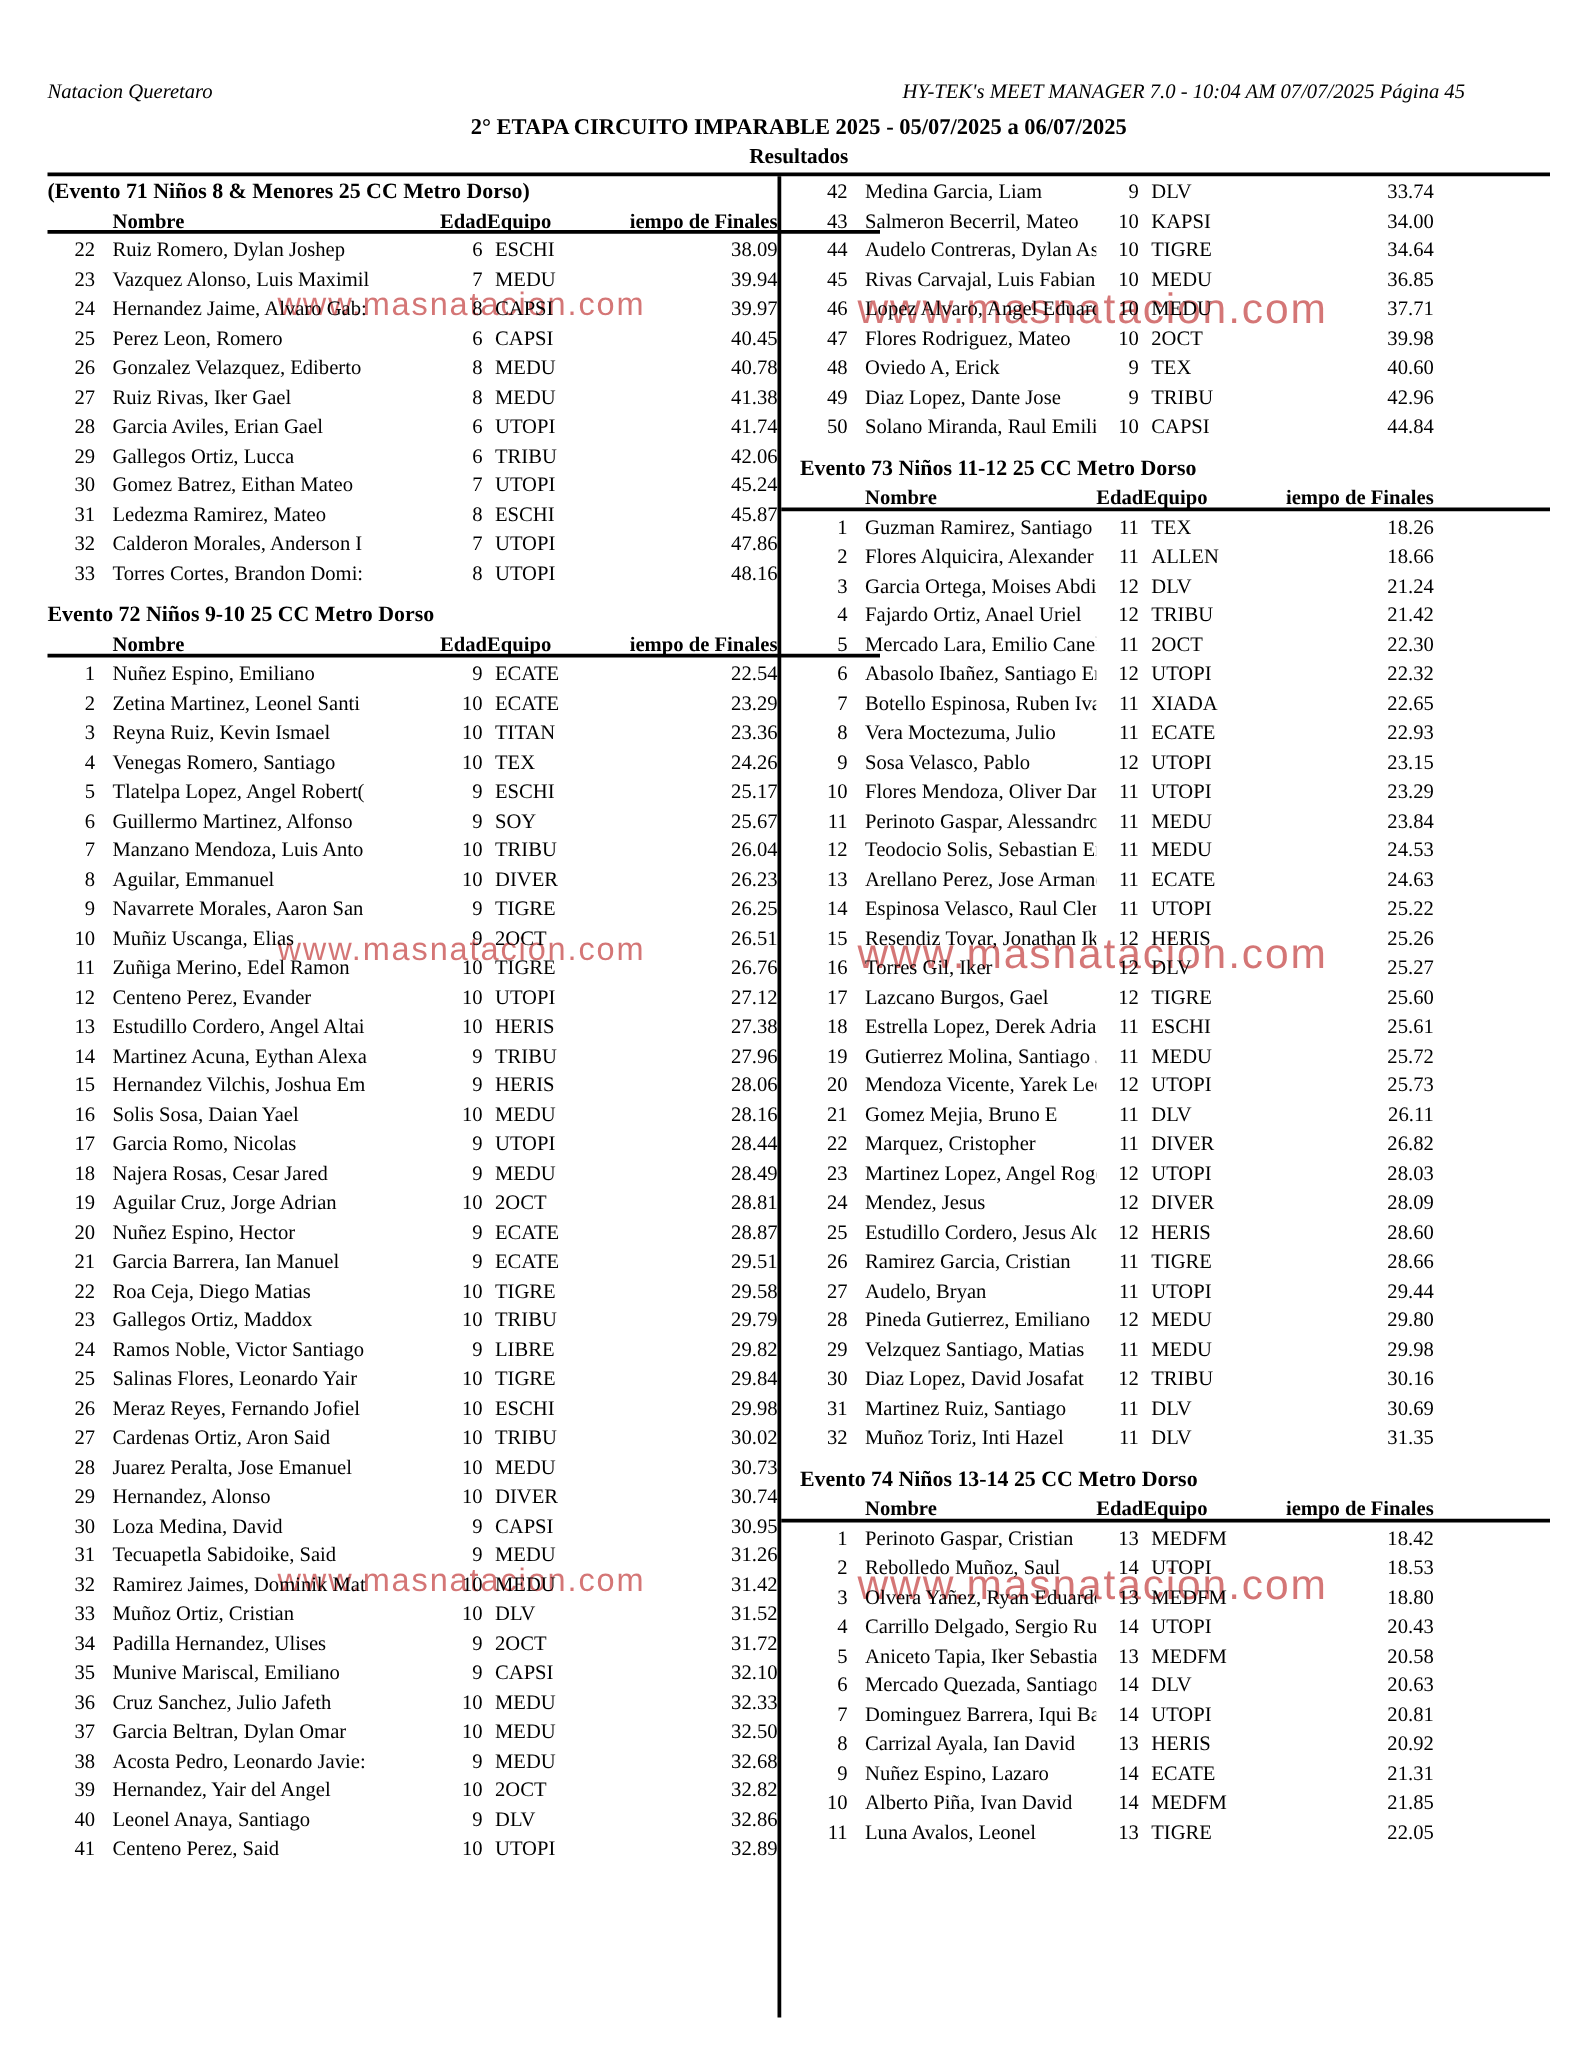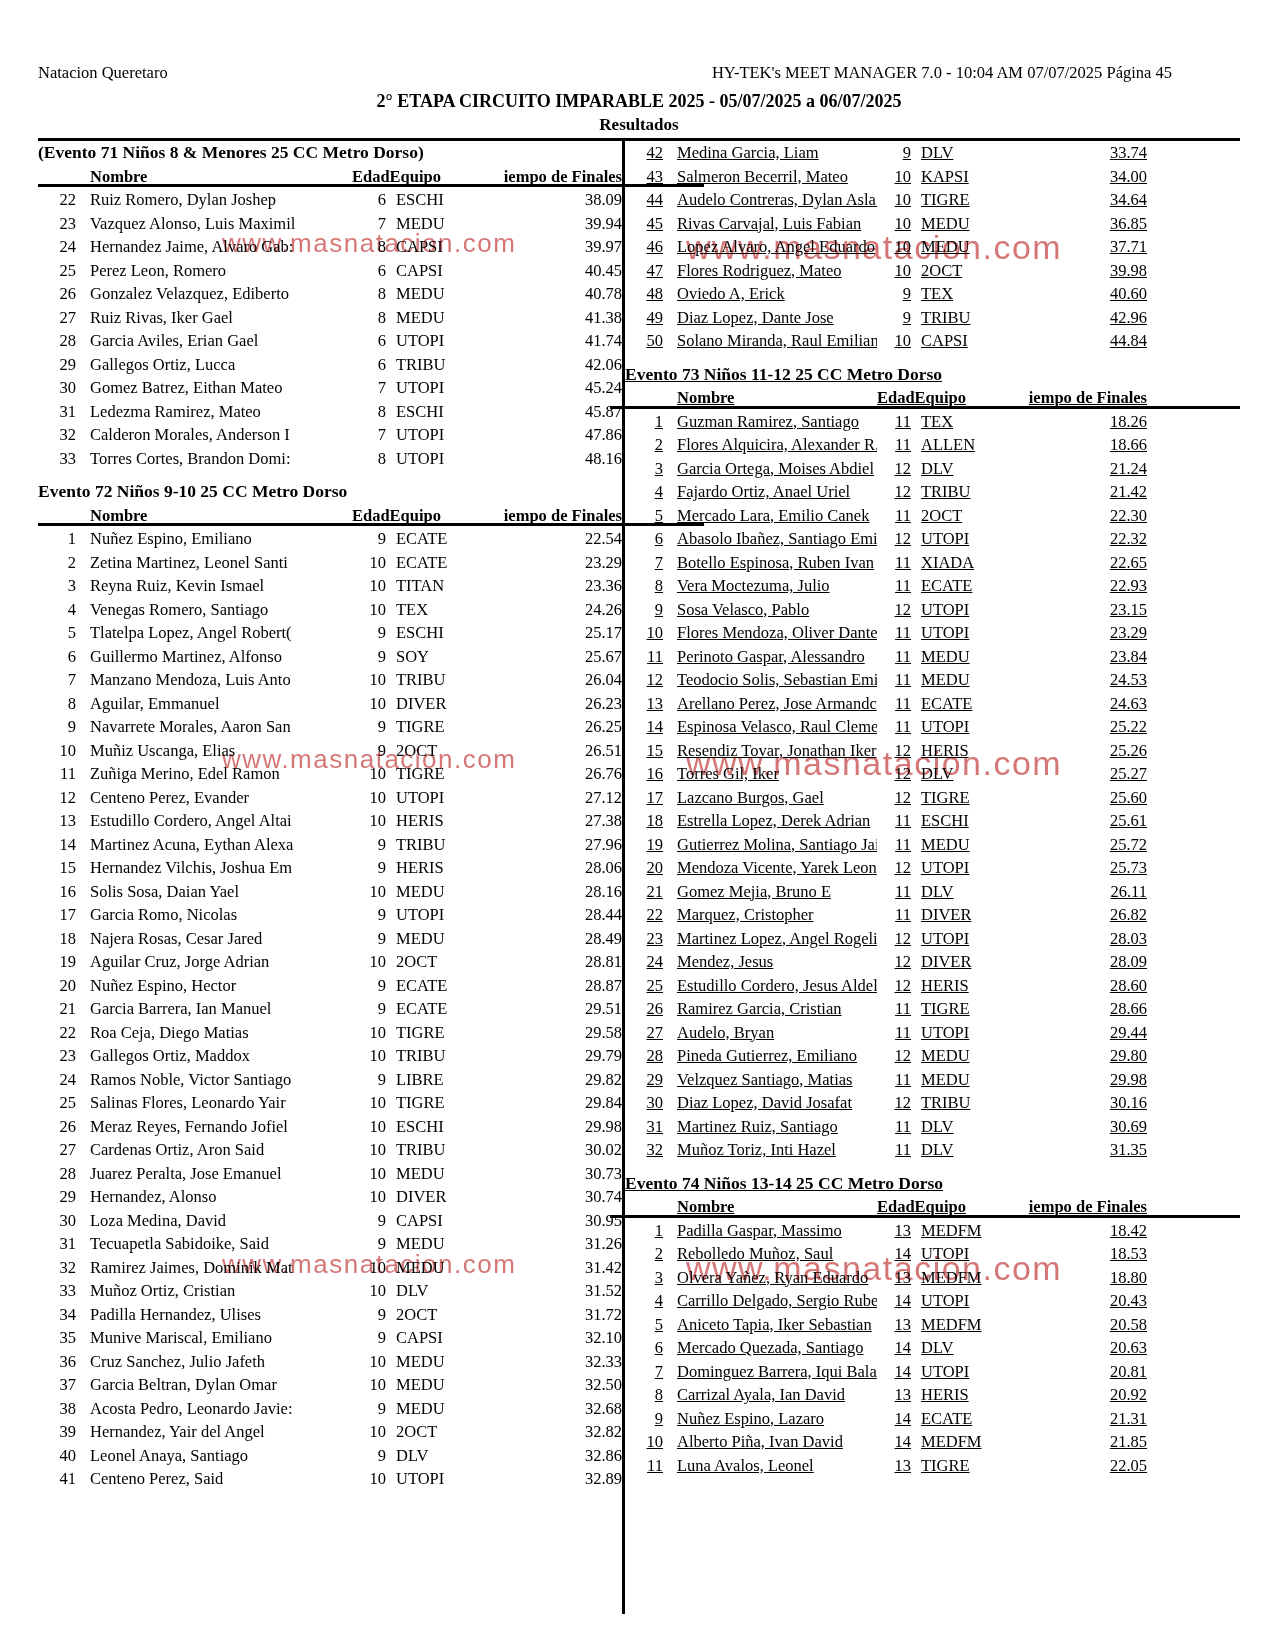--- a/index.html
+++ b/index.html
@@ -1,30 +1,30 @@
 <!DOCTYPE html>
 <html><head>
 <meta charset="utf-8">
 <style>
   html,body{margin:0;padding:0;background:#fff;}
   body{width:1275px;height:1650px;position:relative;font-family:"Liberation Serif","DejaVu Serif",serif;color:#000;}
   .page{position:relative;width:1275px;height:1650px;box-sizing:border-box;padding:63px 35px 0 38px;overflow:hidden;}
 
-  .topbar{display:flex;justify-content:space-between;font-size:16.5px;line-height:20px;}
+  .topbar{display:flex;justify-content:space-between;font-size:16.5px;line-height:20px;font-style:italic;}
   .topbar .right{margin-right:68px;}
 
   .meet-title{text-align:center;font-weight:bold;font-size:18px;line-height:21px;margin-top:8px;}
   .results-label{text-align:center;font-weight:bold;font-size:17px;line-height:20px;margin-top:3px;}
   .top-rule{height:3px;background:#000;margin-top:3px;}
 
   .columns{display:flex;min-height:1473px;align-items:stretch;position:relative;z-index:1;}
   .col{box-sizing:border-box;}
   .col-left{width:584px;--ext-l:0px;--ext-r:82px;}
   .divider{width:3px;background:#000;}
-  .col-right{flex:1;padding-right:93px;text-decoration:underline;--ext-l:15px;--ext-r:93px;}
+  .col-right{flex:1;padding-left:15px;padding-right:93px;--ext-l:15px;--ext-r:93px;}
 
   .sec-title{font-weight:bold;font-size:17.5px;line-height:23.5px;height:23.5px;margin-top:10px;white-space:nowrap;}
   .sec:first-child .sec-title{margin-top:0;}
 
   .sec-header,.row{display:grid;grid-template-columns:44px minmax(0,1fr) 34px 104px 132px;font-size:16.5px;line-height:23.5px;height:23.5px;}
   .sec-header{font-weight:bold;position:relative;}
   .sec-header::after{content:"";position:absolute;bottom:1px;left:calc(0px - var(--ext-l));right:calc(0px - var(--ext-r));border-bottom:3px solid #000;}
   .h-name{grid-column:2;padding-left:8px;}
   .h-edad{grid-column:3 / 5;white-space:nowrap;}
   .h-time{grid-column:5;text-align:right;white-space:nowrap;}
@@ -754,21 +754,21 @@
         </div>
         <div class="sec">
           <div class="sec-title">Evento 74  Niños 13-14 25 CC Metro Dorso</div>
           <div class="sec-header">
             <span class="h-name">Nombre</span>
             <span class="h-edad">EdadEquipo</span>
             <span class="h-time">iempo de Finales</span>
           </div>
           <div class="row">
             <span class="c place">1</span>
-            <span class="c name">Padilla Gaspar, Massimo</span>
+            <span class="c name">Perinoto Gaspar, Cristian</span>
             <span class="c age">13</span>
             <span class="c team">MEDFM</span>
             <span class="c time">18.42</span>
           </div>
           <div class="row">
             <span class="c place">2</span>
             <span class="c name">Rebolledo Muñoz, Saul</span>
             <span class="c age">14</span>
             <span class="c team">UTOPI</span>
             <span class="c time">18.53</span>

